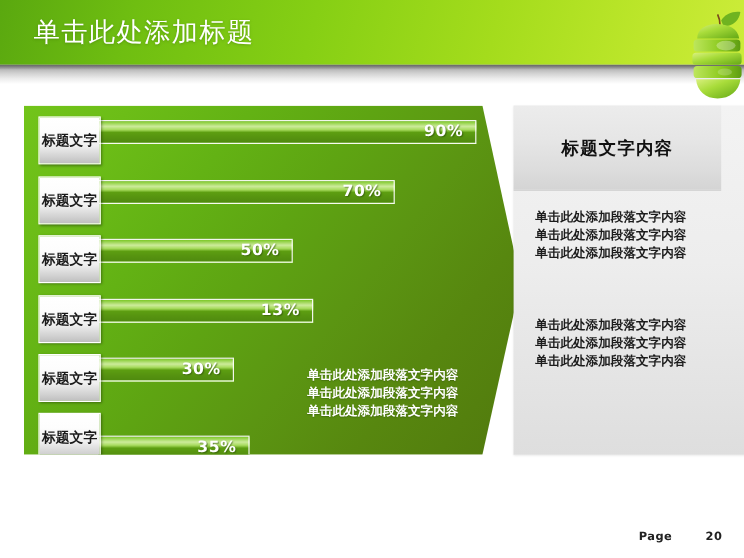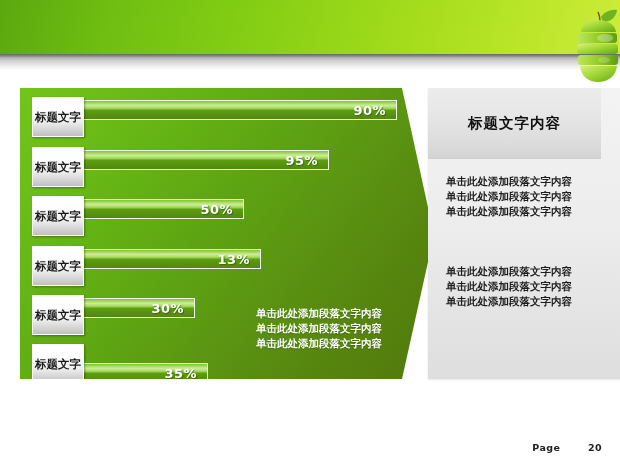--- a/index.html
+++ b/index.html
@@ -111,20 +111,21 @@
   .footer .num{margin-left:24px;}
 </style>
 </head>
 <body>
 
 <div class="slide">
 
   <div class="header-band"></div>
   <div class="header-shadow"></div>
   <div class="header-shadow2"></div>
+  <div class="slide-title">单击此处添加标题</div>
 
   <svg class="apple" viewBox="0 0 48 78">
     <defs>
       <linearGradient id="ag" x1="0" y1="0" x2="1" y2="1">
         <stop offset="0%" stop-color="#d9f07f"></stop>
         <stop offset="40%" stop-color="#a8dc3a"></stop>
         <stop offset="100%" stop-color="#63a815"></stop>
       </linearGradient>
       <linearGradient id="ag2" x1="0" y1="0" x2="1" y2="0">
         <stop offset="0%" stop-color="#bde65c"></stop>
@@ -147,21 +148,21 @@
 
     <div class="bar-row" style="top:12px;">
       <div class="bar-track" style="width:316px;">
         <span class="bar-pct">90%</span>
       </div>
       <div class="bar-label">标题文字</div>
     </div>
 
     <div class="bar-row" style="top:62px;">
       <div class="bar-track" style="width:248px;">
-        <span class="bar-pct">95%</span>
+        <span class="bar-pct">70%</span>
       </div>
       <div class="bar-label">标题文字</div>
     </div>
 
     <div class="bar-row" style="top:111px;">
       <div class="bar-track" style="width:163px;">
         <span class="bar-pct">50%</span>
       </div>
       <div class="bar-label">标题文字</div>
     </div>

